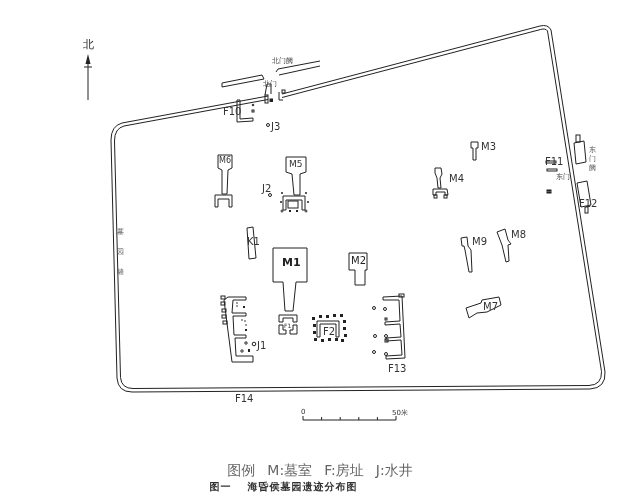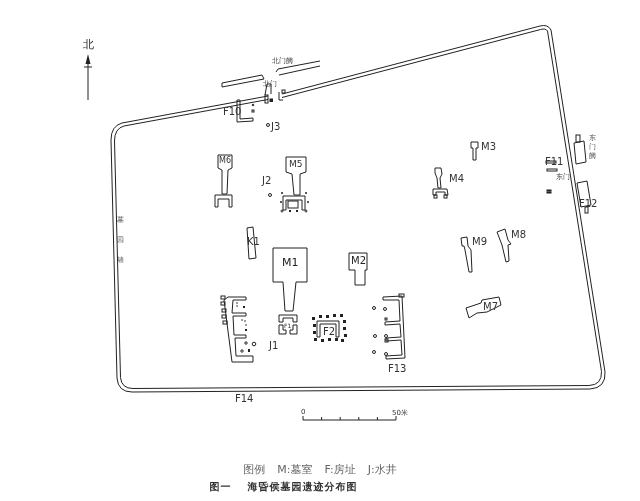--- a/index.html
+++ b/index.html
@@ -4,23 +4,23 @@
 <style>
   html, body { margin: 0; padding: 0; background: #ffffff; }
   body { width: 640px; height: 501px; position: relative; overflow: hidden;
          font-family: "DejaVu Sans", sans-serif; color: #222; }
   #map { position: absolute; left: 0; top: 0; width: 640px; height: 501px; }
   .lbl { position: absolute; font-size: 10px; color: #333; line-height: 1; white-space: nowrap;
          font-family: "DejaVu Sans", sans-serif; }
   .lbl-big { font-size: 11px; color: #222; }
   .lbl-cjk { font-size: 7px; color: #444; text-align: center; }
   .north-label { position: absolute; left: 83px; top: 37px; font-size: 11px; color: #222; }
-  .vert { position: absolute; font-size: 7px; color: #555; line-height: 20px; width: 8px; }
+  .vert { position: absolute; font-size: 7px; color: #555; line-height: 20px; width: 8px; margin-top: 12px; }
   .legend { position: absolute; left: 0; width: 640px; top: 462px; text-align: center;
-            font-size: 11px; color: #666; }
+            font-size: 14px; color: #666; }
   .legend span { margin: 0 6px; }
   .fig-title { position: absolute; left: 0; width: 567px; top: 480px; text-align: center;
                font-size: 10px; font-weight: bold; color: #333; letter-spacing: 1px; }
   .fig-title span { margin: 0 8px; }
   .scale-lbl { position: absolute; font-size: 7px; color: #333; }
 </style>
 </head>
 <body>
 
 <svg id="map" viewBox="0 0 640 501" xmlns="http://www.w3.org/2000/svg">
@@ -192,40 +192,40 @@
 <div class="vert" style="left:589px;top:134px;line-height:9px;">
   <span style="display:block;word-break:break-all;width:7px;">东门阙</span>
 </div>
 
 <div class="vert" style="left:117px;top:210px;">
   <span style="display:block">墓</span>
   <span style="display:block">园</span>
   <span style="display:block">墙</span>
 </div>
 
-<div class="lbl lbl-big" style="left:282px;top:257px;">M1</div>
+<div class="lbl lbl-big" style="left:282px;top:257px;font-weight:bold;">M1</div>
 <div class="lbl lbl-big" style="left:351px;top:256px;font-size:10px;">M2</div>
 <div class="lbl" style="left:481px;top:142px;">M3</div>
 <div class="lbl" style="left:449px;top:174px;">M4</div>
 <div class="lbl" style="left:289px;top:160px;font-size:9px;text-align:center;">M5</div>
 <div class="lbl" style="left:219px;top:157px;font-size:8px;">M6</div>
 <div class="lbl" style="left:483px;top:302px;text-align:right;">M7</div>
 <div class="lbl" style="left:511px;top:230px;">M8</div>
 <div class="lbl" style="left:472px;top:237px;">M9</div>
 
 <div class="lbl" style="left:284px;top:323px;font-size:6px;">F1</div>
 <div class="lbl" style="left:323px;top:327px;">F2</div>
 <div class="lbl" style="left:223px;top:107px;">F10</div>
 <div class="lbl" style="left:545px;top:157px;">F11</div>
 <div class="lbl" style="left:551px;top:199px;margin-left:28px;">F12</div>
 <div class="lbl" style="left:388px;top:364px;">F13</div>
 <div class="lbl" style="left:235px;top:367px;margin-top:27px;">F14</div>
 
-<div class="lbl" style="left:269px;top:341px;">J1</div>
-<div class="lbl" style="left:262px;top:176px;">J2</div>
+<div class="lbl" style="left:257px;top:341px;">J1</div>
+<div class="lbl" style="left:262px;top:184px;">J2</div>
 <div class="lbl" style="left:271px;top:122px;">J3</div>
 
 <div class="lbl" style="left:247px;top:237px;">K1</div>
 
 <div class="scale-lbl" style="left:301px;top:408px;">0</div>
 <div class="scale-lbl" style="left:392px;top:408px;">50米</div>
 
 <div class="legend">
   <span>图例</span><span>M:墓室</span><span>F:房址</span><span>J:水井</span>
 </div>

